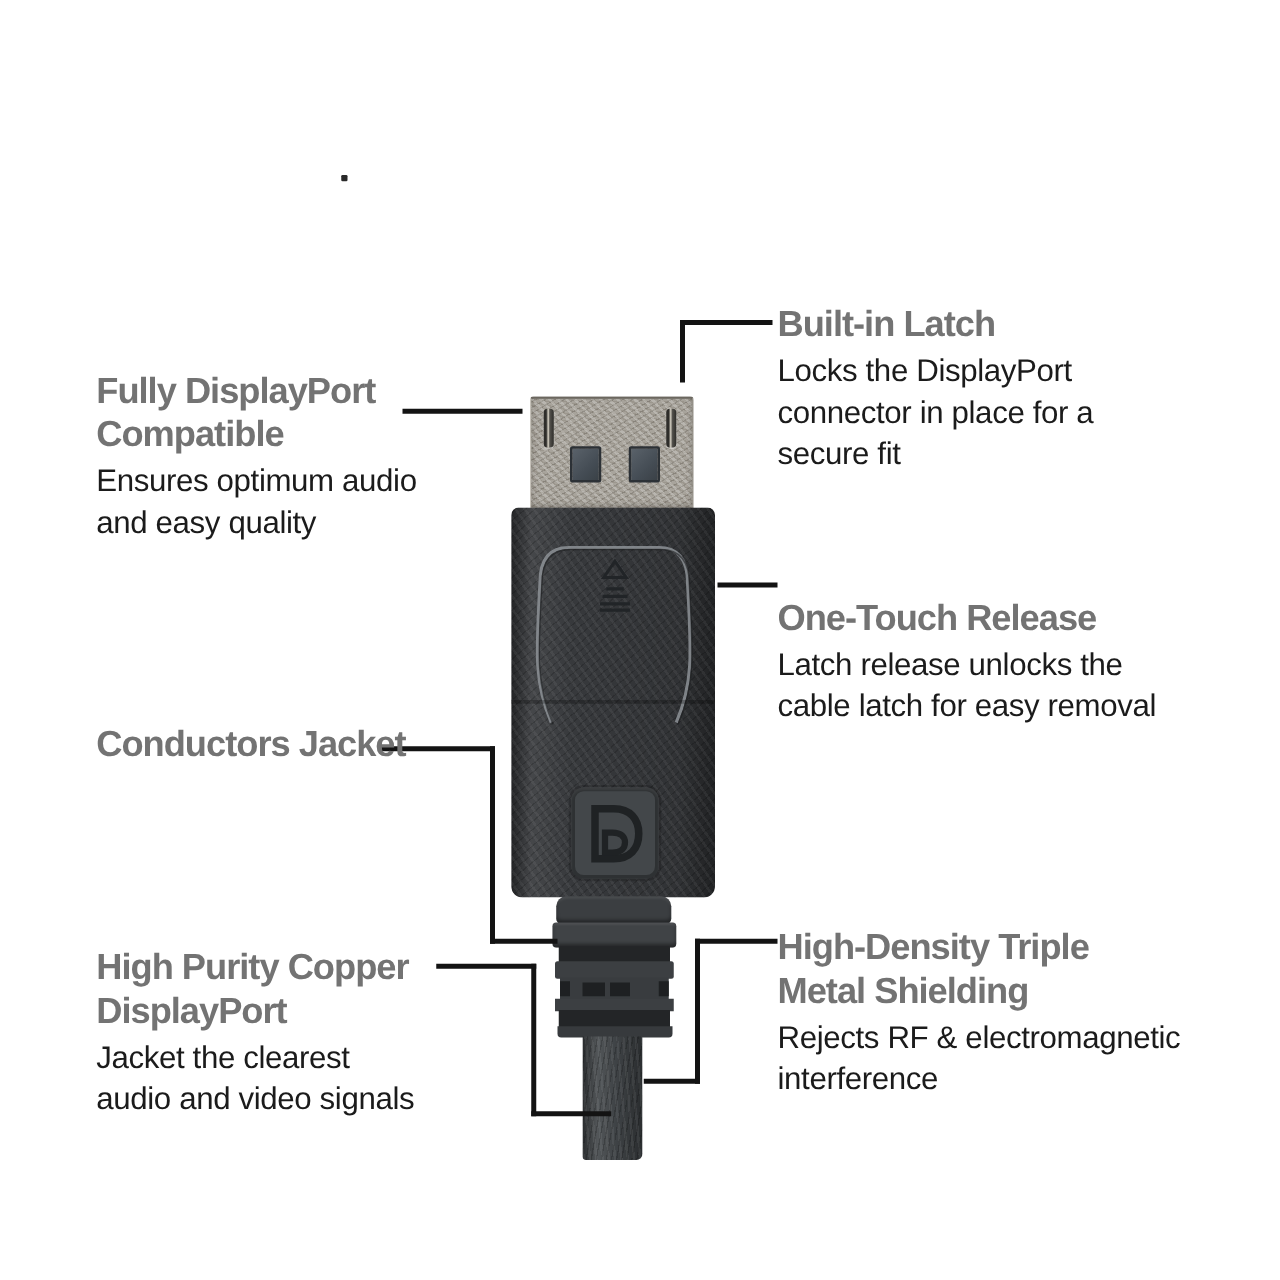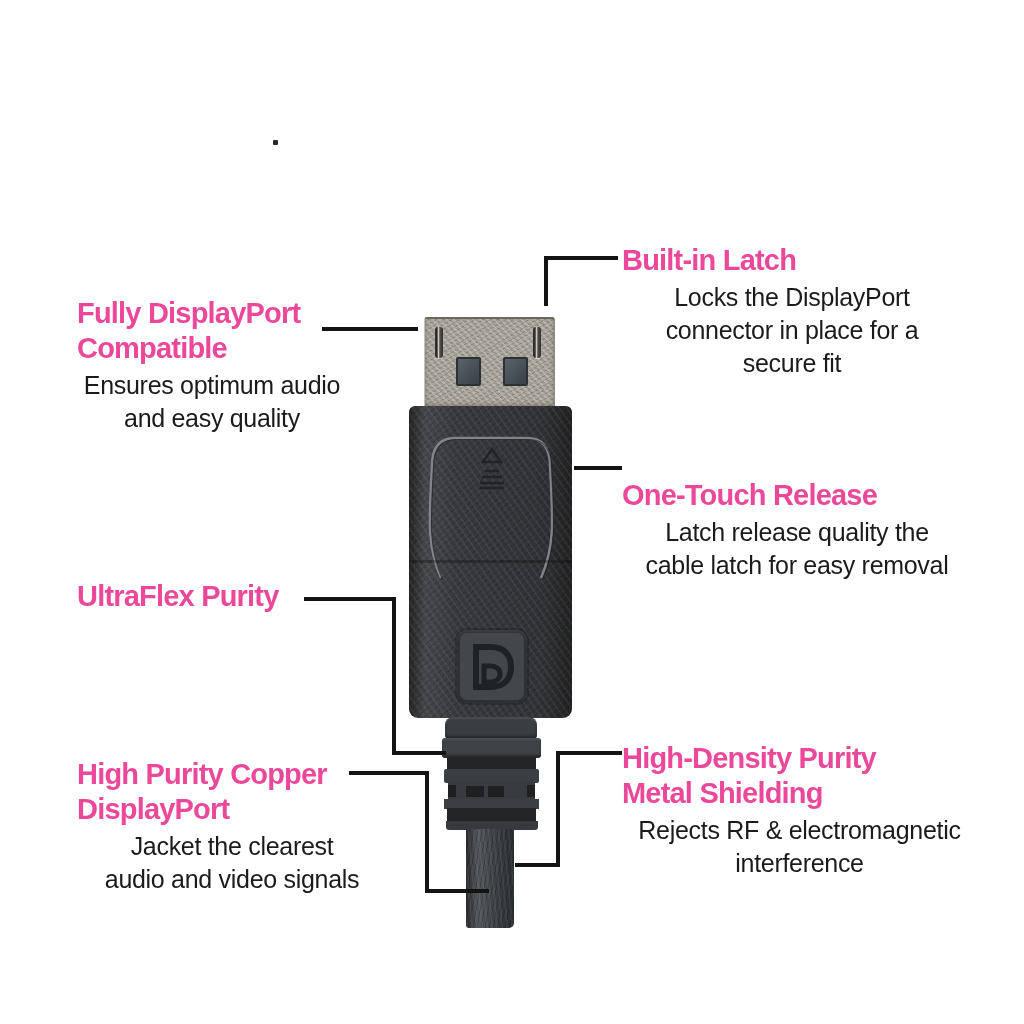--- a/index.html
+++ b/index.html
@@ -4,25 +4,25 @@
 <style>
   html,body { margin:0; padding:0; background:#ffffff; }
   .canvas {
     position:relative; width:1024px; height:1024px; background:#ffffff;
     font-family:"Liberation Sans", sans-serif; overflow:hidden; color:#141414;
   }
   
   .callout { position:absolute; }
   .callout h2 {
     margin:0; font-size:29px; line-height:35px; font-weight:bold;
-    letter-spacing:-0.8px; color:#ec4899; white-space:pre-line;
+    letter-spacing:-0.8px; color:#737373; white-space:pre-line;
   }
   .callout p {
     margin:3px 0 0 0; font-size:25px; line-height:33px; font-weight:normal;
-    letter-spacing:-0.3px; color:#1b1b1b; white-space:pre-line;text-align:center;
+    letter-spacing:-0.3px; color:#1b1b1b; white-space:pre-line;
   }
   
   .seg { position:absolute; background:#131313; }
   
   .part { position:absolute; }
   .metal {
     left:424px; top:317px; width:129px; height:89px;
     background-color:#a8a49c;
     background-image:
       repeating-linear-gradient(47deg, rgba(255,255,255,.20) 0 2px, transparent 2px 5px),
@@ -161,35 +161,35 @@
 
   <div class="callout" style="left:622px; top:243px; width:340px;">
     <h2>Built-in Latch</h2>
     <p>Locks the DisplayPort
 connector in place for a
 secure fit</p>
   </div>
 
   <div class="callout" style="left:622px; top:450px; width:350px;margin-top:28px;">
     <h2>One-Touch Release</h2>
-    <p>Latch release quality the
+    <p>Latch release unlocks the
 cable latch for easy removal</p>
   </div>
 
   <div class="callout" style="left:77px; top:579px; width:320px;">
-    <h2>UltraFlex Purity</h2>
+    <h2>Conductors Jacket</h2>
   </div>
 
   <div class="callout" style="left:77px; top:757px; width:310px;">
     <h2>High Purity Copper
 DisplayPort</h2>
     <p>Jacket the clearest
 audio and video signals</p>
   </div>
 
   <div class="callout" style="left:622px; top:741px; width:355px;">
-    <h2>High-Density Purity
+    <h2>High-Density Triple
 Metal Shielding</h2>
     <p>Rejects RF &amp; electromagnetic
 interference</p>
   </div>
 
 </div>
 
 </body></html>

